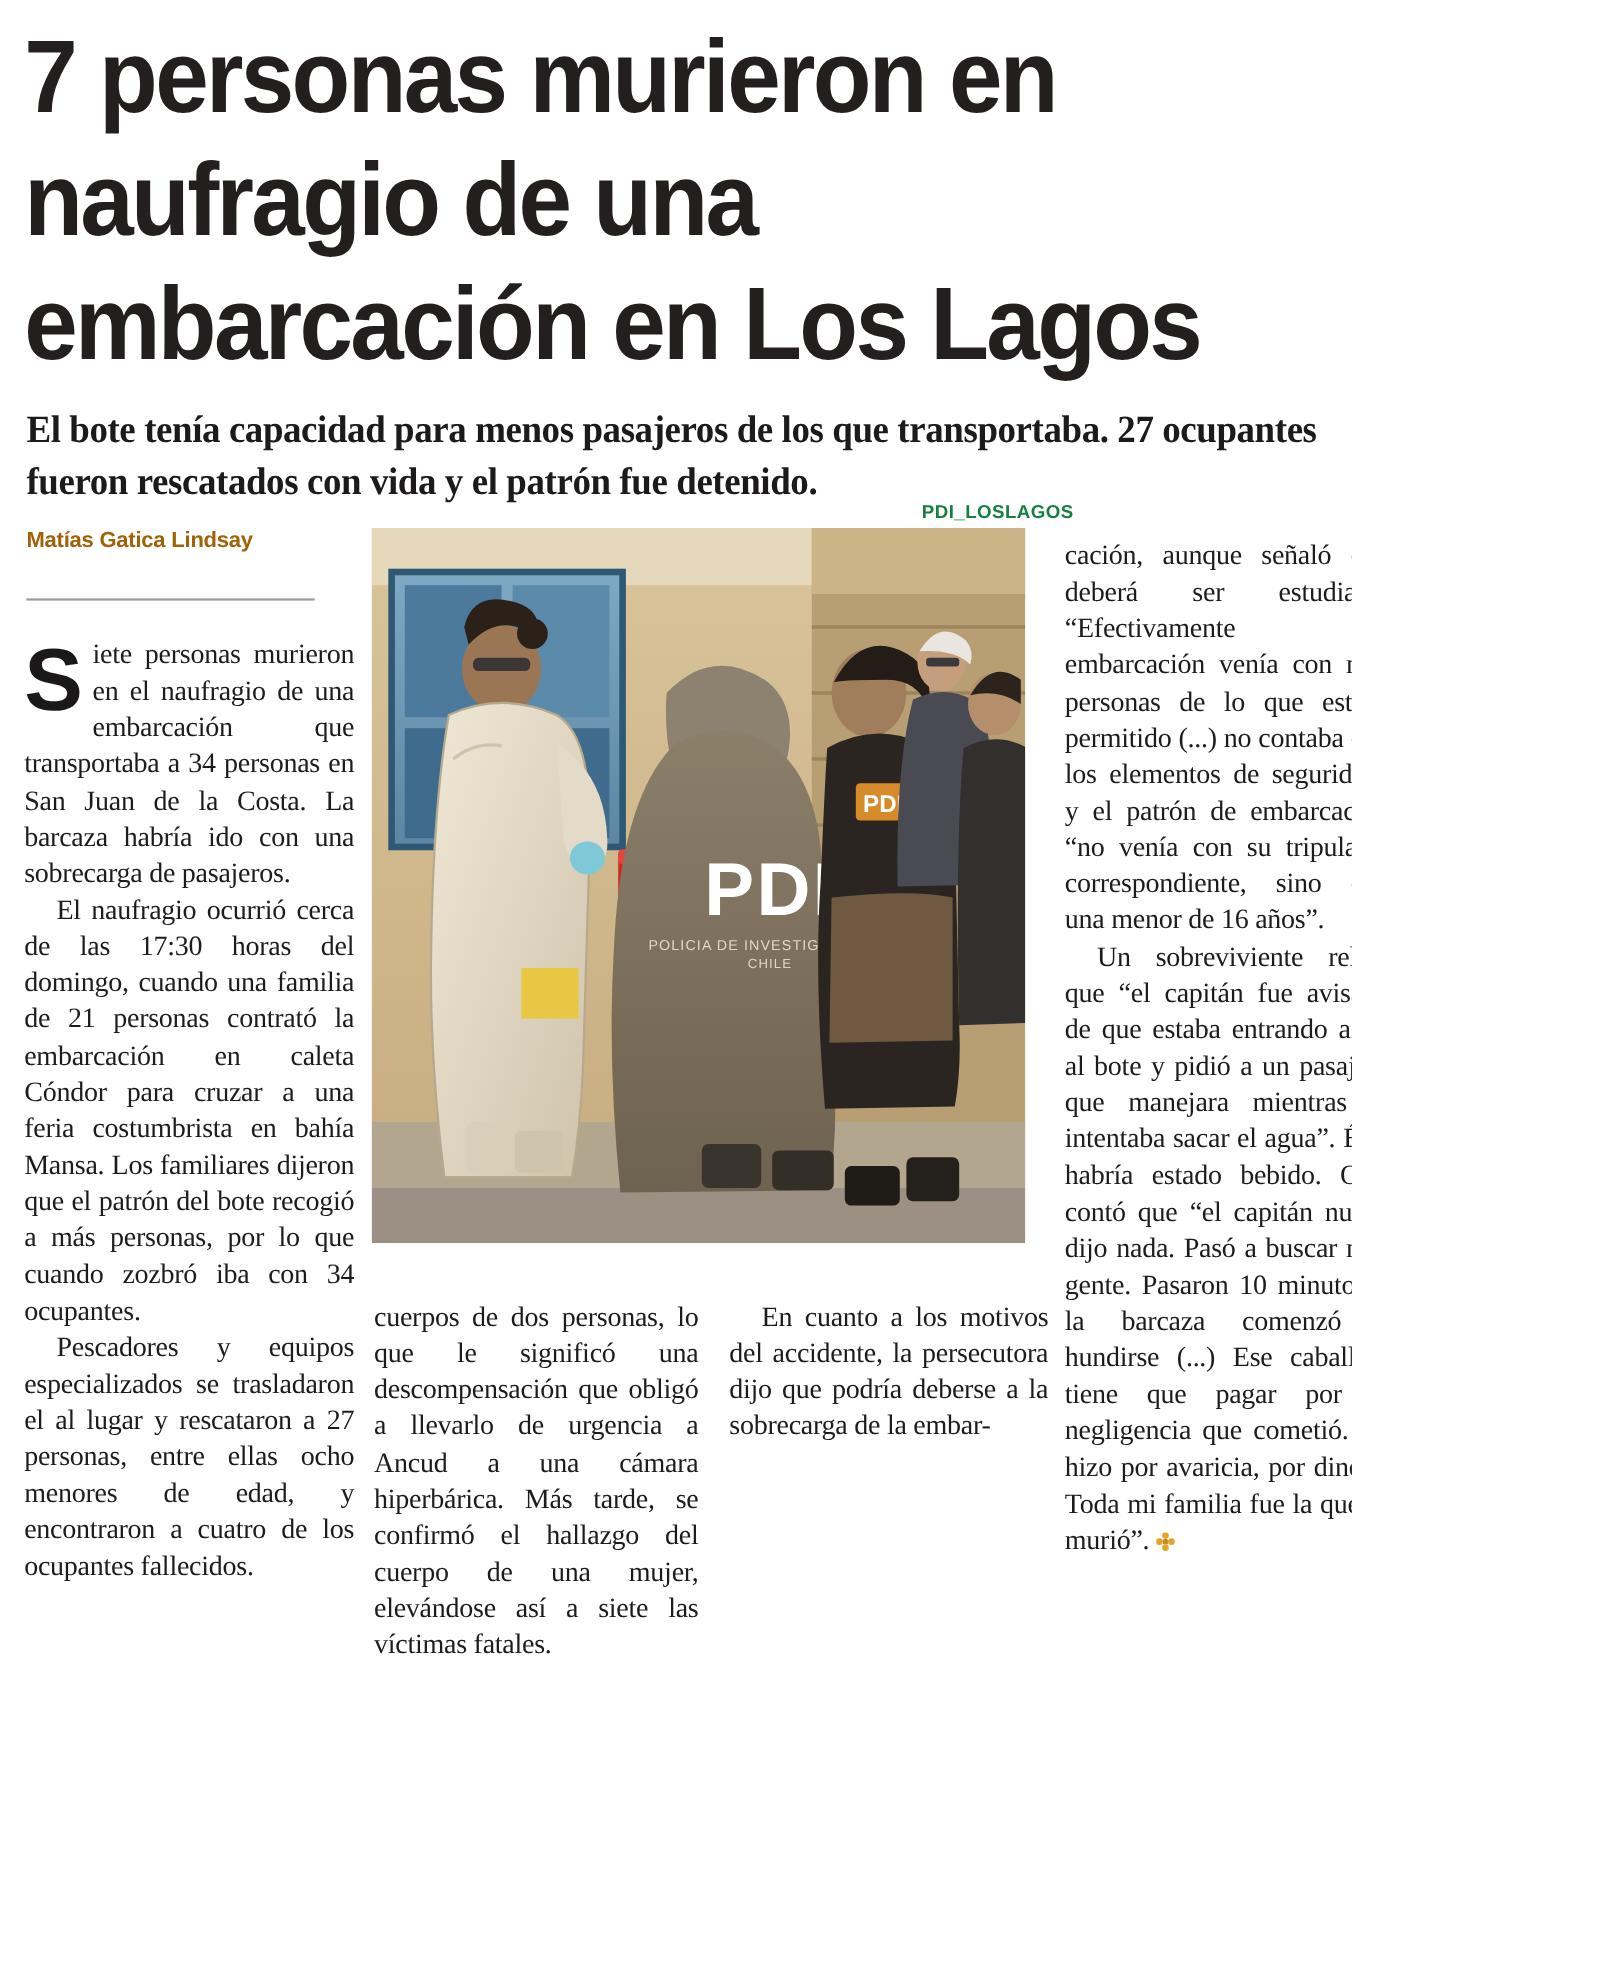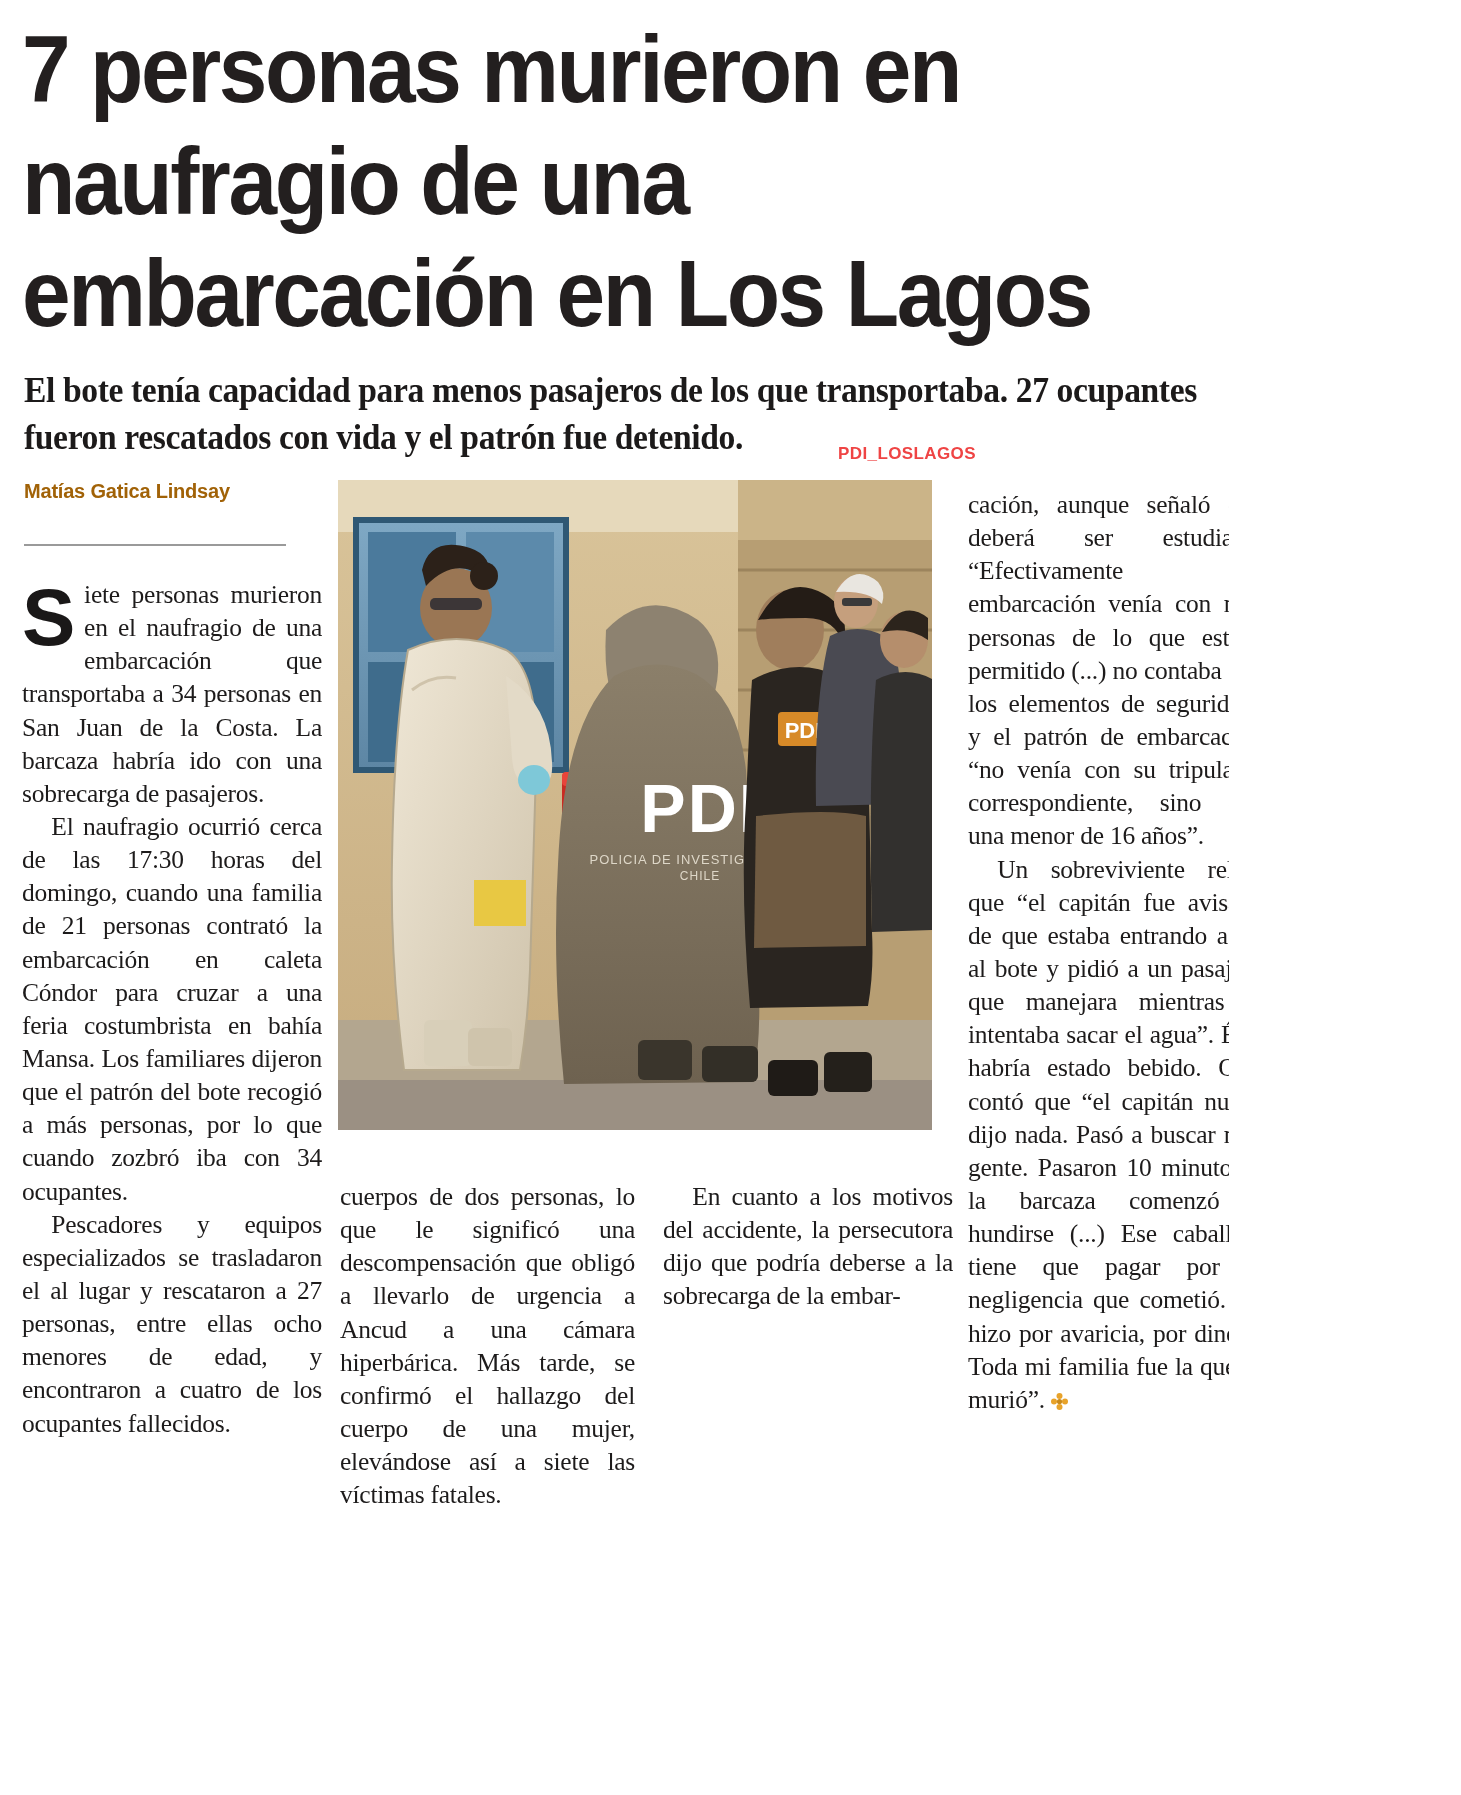--- a/index.html
+++ b/index.html
@@ -70,25 +70,25 @@
     top: 544px;
     width: 262px;
     height: 2px;
     background: #9a9a9a;
   }
 
   
   .photo-credit {
     position: absolute;
     left: 838px;
-    top: 444px;
+    top: 456px;
     font-family: "Liberation Sans", sans-serif;
     font-size: 17px;
     letter-spacing: 0.4px;
-    color: #ef4444;
+    color: #15803d;
     font-weight: 600;
   }
   .photo {
     position: absolute;
     left: 338px;
     top: 480px;
     width: 594px;
     height: 650px;
     overflow: hidden;
     background: #cdbfa6;

